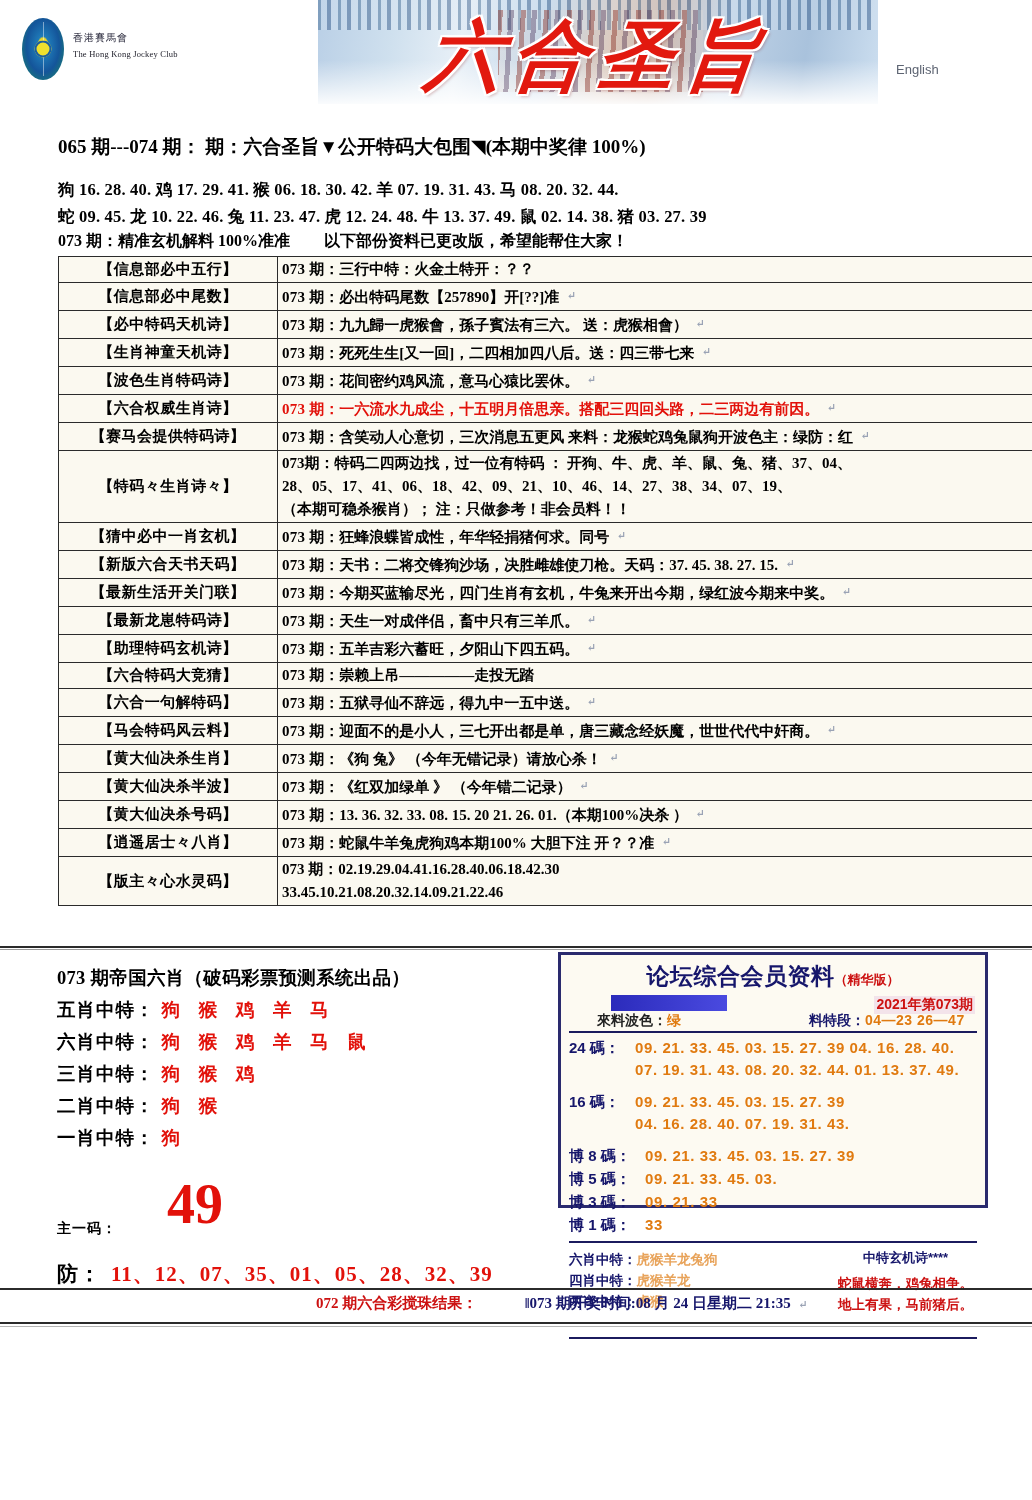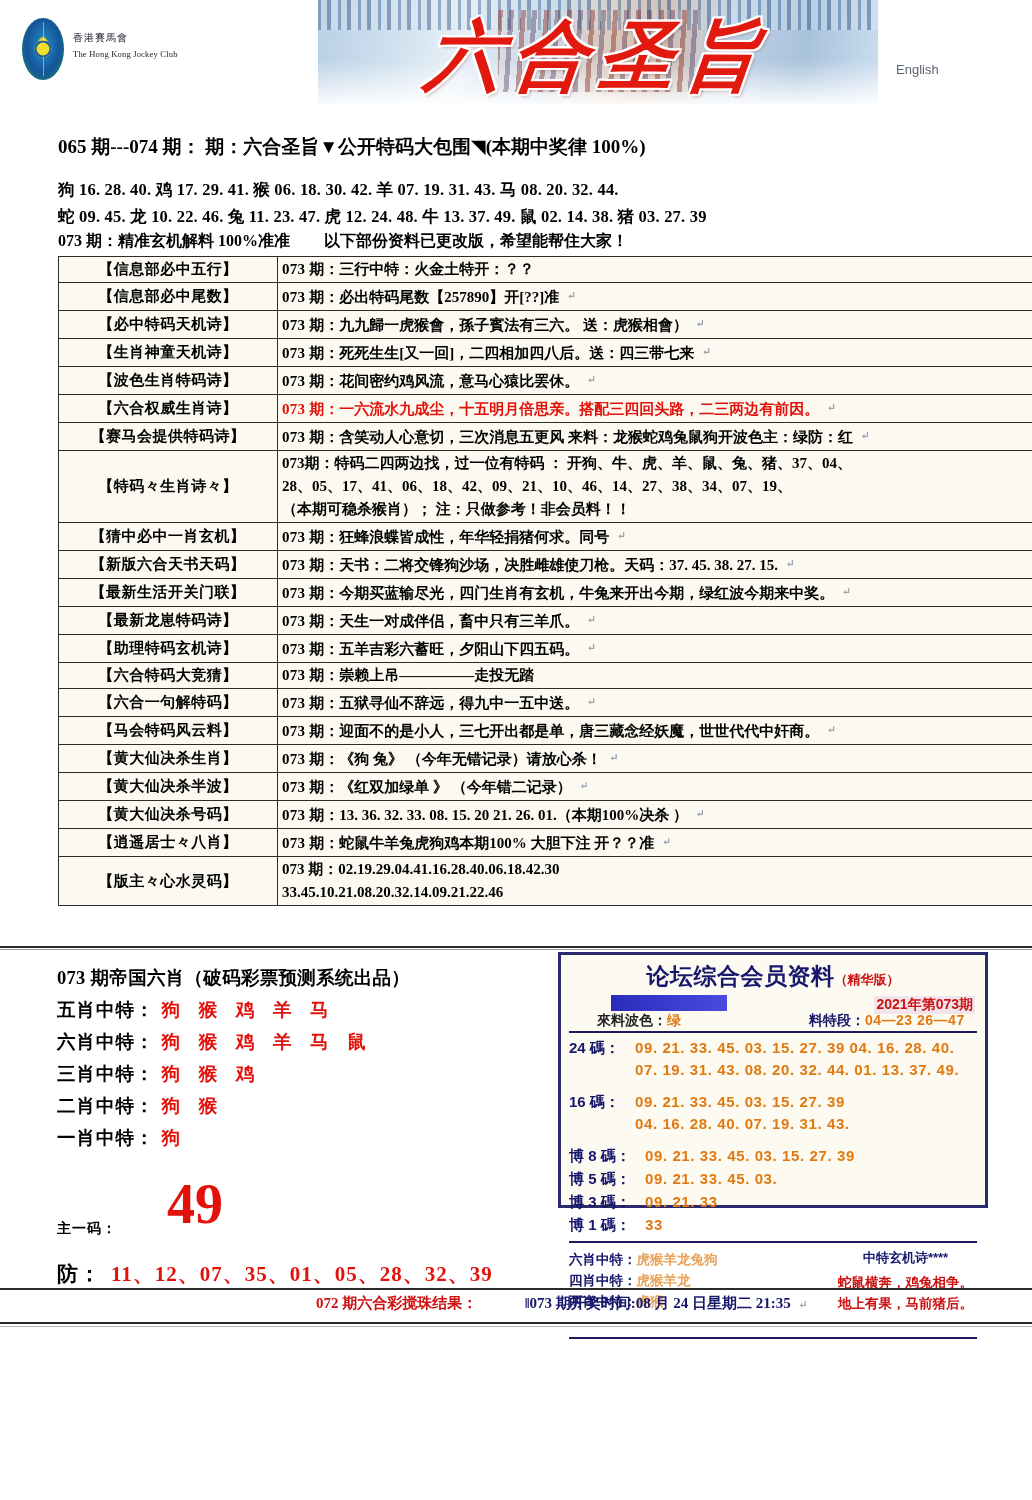--- a/index.html
+++ b/index.html
@@ -147,21 +147,21 @@
   .bb-row .k { width:66px; flex:none; }
   .bb-row .v { color:#e07a10; letter-spacing:.6px; }
   .bb-row.small .k { width:76px; }
   .bb-gap { height:9px; }
   .bb-hr2 { border-top:2.5px solid #1b1b5e; margin:5px 0 6px 0; }
   .bb-bottom { position:relative; height:86px; }
   .bb-zrow { font-size:13.5px; font-weight:bold; color:#16166b; line-height:21px; }
   .bb-zrow .zv { color:#e8a35a; }
   .bb-right { position:absolute; right:4px; top:0; text-align:center; }
   .bb-rtitle { font-size:13px; font-weight:bold; color:#16166b; }
-  .bb-poem { font-size:13.5px; font-weight:bold; color:#cc1111; line-height:21px; margin-top:6px;font-family:Liberation Mono, monospace; }
+  .bb-poem { font-size:13.5px; font-weight:bold; color:#cc1111; line-height:21px; margin-top:6px; }
   .bb-foot { border-top:2.5px solid #1b1b5e; margin-top:2px; }
 
   
   .footer-top { position:absolute; left:0; top:1288px; width:1032px; height:2px; background:#2b2b2b; }
   .footer-bar { position:absolute; left:0; top:1290px; width:1032px; height:32px; }
   .footer-inner { position:absolute; left:316px; top:1294px; font-size:15px; font-weight:bold; white-space:nowrap; }
   .footer-inner .f1 { color:#cc1111; }
   .footer-inner .gap { display:inline-block; width:40px; }
   .footer-inner .f2 { color:#16166b; }
   .footer-bot { position:absolute; left:0; top:1322px; width:1032px; height:2px; background:#2b2b2b; }

